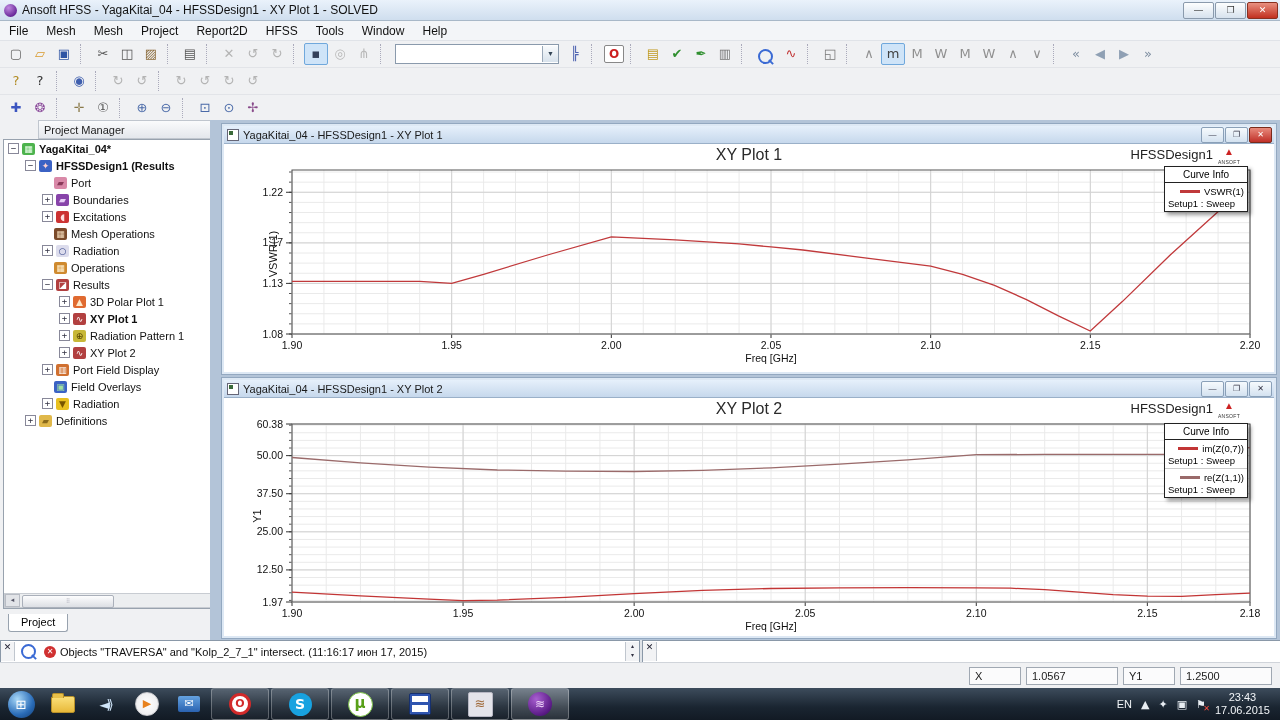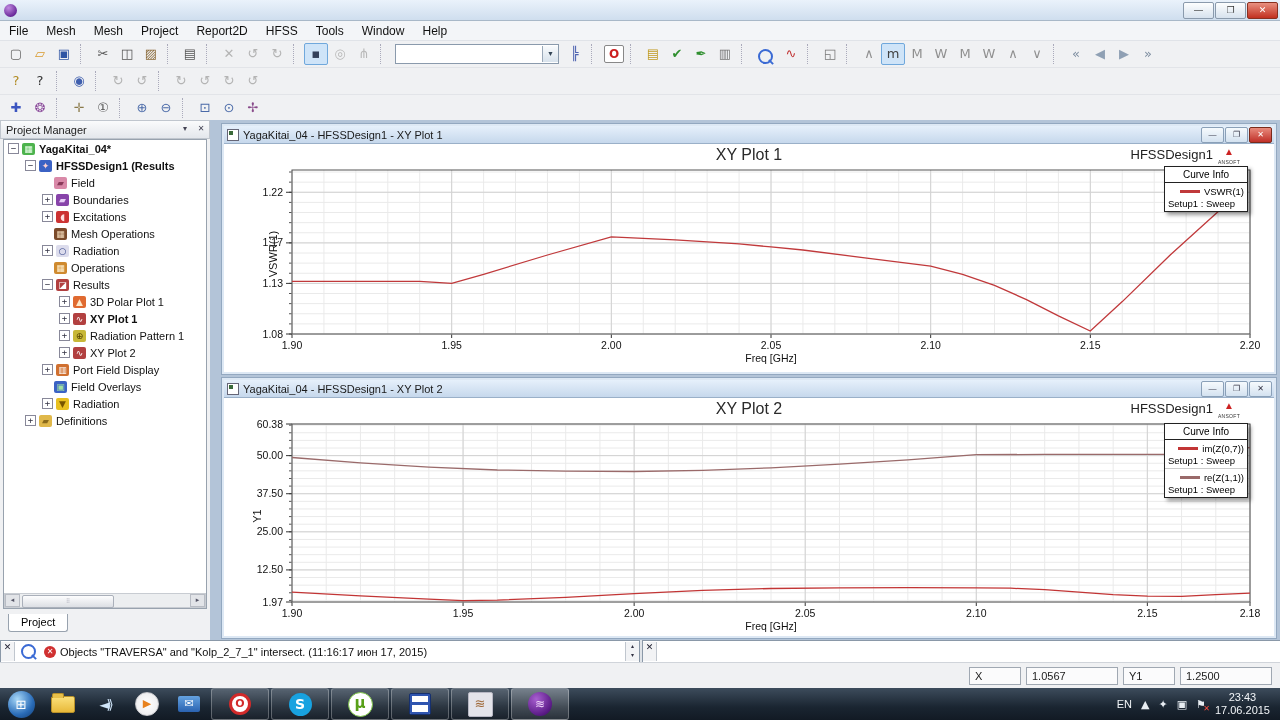--- a/index.html
+++ b/index.html
@@ -22,21 +22,21 @@
   .tbi.box{border:1px solid #888;background:#fff;font-weight:bold;font-size:12px;width:18px;height:16px;line-height:16px;margin:0 2px;}
   .tb-sep{width:7px;height:20px;border-left:1px dotted #aab;margin:0 3px 0 4px;display:inline-block;}
   .tb-combo{display:inline-flex;align-items:center;width:162px;height:18px;border:1px solid #8a9aac;background:#fff;margin:0 4px;}
   .tb-combo input{flex:1;border:0;outline:0;height:14px;width:120px;font-size:11px;}
   .tb-combo .drop{width:15px;height:16px;background:linear-gradient(#f8fafc,#d8e2ec);border-left:1px solid #9aa8b8;font-size:7px;line-height:16px;text-align:center;color:#345;}
   .mag{position:relative;width:11px;height:11px;border:2px solid #3a6ad4;border-radius:50%;display:inline-block;margin:4px 6px 0 6px;}
   .mag::after{content:"";position:absolute;width:6px;height:2px;background:#3a6ad4;transform:rotate(45deg);left:8px;top:10px;}
   
   .main{position:absolute;top:120px;left:0;width:1280px;height:520px;}
   
-  .pm{position:absolute;left:0;top:0;width:210px;height:520px;background:#f0f1f3;border-right:1px solid #c8ccd2;}
+  .pm{position:absolute;left:0;top:0;width:210px;height:520px;background:#f0f1f3;border-right:1px solid #c8ccd2;padding-left:38px;}
   .pm-title{height:17px;background:linear-gradient(#fafbfc,#e4e7ec);border:1px solid #c0c6ce;display:flex;align-items:center;font-size:11px;padding-left:5px;color:#222;}
   .pm-title .sp{flex:1;}
   .pm-tbtn{width:14px;height:13px;font-size:8px;line-height:12px;text-align:center;color:#445;border:1px solid transparent;}
   .pm-tree{position:absolute;left:3px;right:3px;top:19px;height:468px;background:#fff;border:1px solid #98a2ae;overflow:hidden;}
   .tree-row{height:17px;display:flex;align-items:center;font-size:11px;white-space:nowrap;color:#111;}
   .tree-row .exp{width:9px;height:9px;border:1px solid #889;background:#fff;font-size:9px;line-height:8px;text-align:center;color:#334;margin-right:3px;flex:none;font-family:"DejaVu Sans Mono",monospace;}
   .tree-row .exp-sp{width:12px;flex:none;}
   .tree-row .ticon{width:13px;height:12px;border-radius:2px;margin-right:4px;flex:none;font-size:9px;line-height:12px;text-align:center;font-family:"DejaVu Sans",sans-serif;}
   .tree-row .b{font-weight:bold;}
   .pm-hscroll{position:absolute;left:4px;right:4px;top:473px;height:13px;background:#eceef0;border:1px solid #c8ccd2;display:flex;align-items:center;}
@@ -100,20 +100,21 @@
   .tray .t-ico{font-size:11px;color:#e8edf2;font-family:"DejaVu Sans",sans-serif;}
   .tray .flagx{position:relative;}
   .tray .flagx i{position:absolute;right:-4px;bottom:-2px;font-style:normal;color:#ff5040;font-size:8px;}
   .clock{text-align:center;font-size:11px;line-height:13px;}
 </style>
 </head>
 <body>
 
 <div class="titlebar">
   <span class="appicon"></span>
+  <span class="apptitle">Ansoft HFSS - YagaKitai_04 - HFSSDesign1 - XY Plot 1 - SOLVED</span>
   <div class="winbtns">
     <div class="wbtn">—</div>
     <div class="wbtn">❐</div>
     <div class="wbtn close">✕</div>
   </div>
 </div>
 
 <div class="menubar" id="menubar">
     <span class="menu-item">File</span>
     <span class="menu-item">Mesh</span>
@@ -222,21 +223,21 @@
           <span class="b">YagaKitai_04*</span>
         </div>
         <div class="tree-row" style="padding-left: 21px;">
           <span class="exp">−</span>
           <span class="ticon" style="background: rgb(59, 98, 196); color: rgb(255, 208, 208);">✦</span>
           <span class="b">HFSSDesign1 (Results</span>
         </div>
         <div class="tree-row" style="padding-left: 38px;">
           <span class="exp-sp"></span>
           <span class="ticon" style="background: rgb(217, 137, 168); color: rgb(138, 58, 90);">▰</span>
-          <span class="">Field</span>
+          <span class="">Port</span>
         </div>
         <div class="tree-row" style="padding-left: 38px;">
           <span class="exp">+</span>
           <span class="ticon" style="background: rgb(136, 68, 170); color: rgb(232, 208, 248);">▰</span>
           <span class="">Boundaries</span>
         </div>
         <div class="tree-row" style="padding-left: 38px;">
           <span class="exp">+</span>
           <span class="ticon" style="background: rgb(204, 51, 51); color: rgb(255, 224, 224);">◖</span>
           <span class="">Excitations</span>

